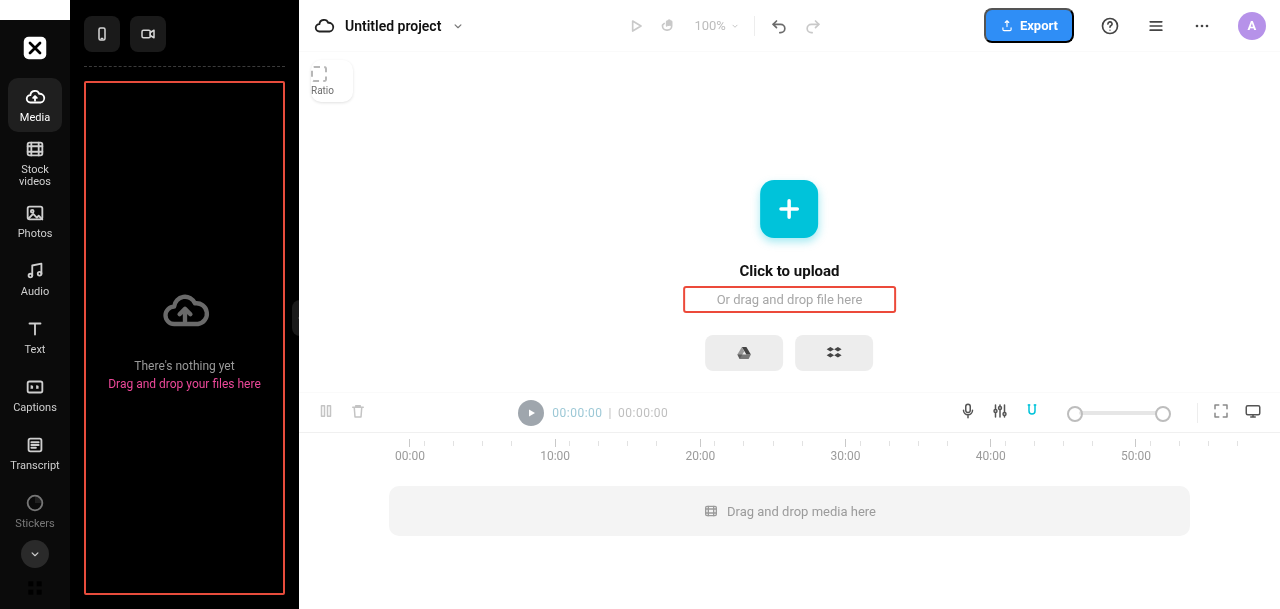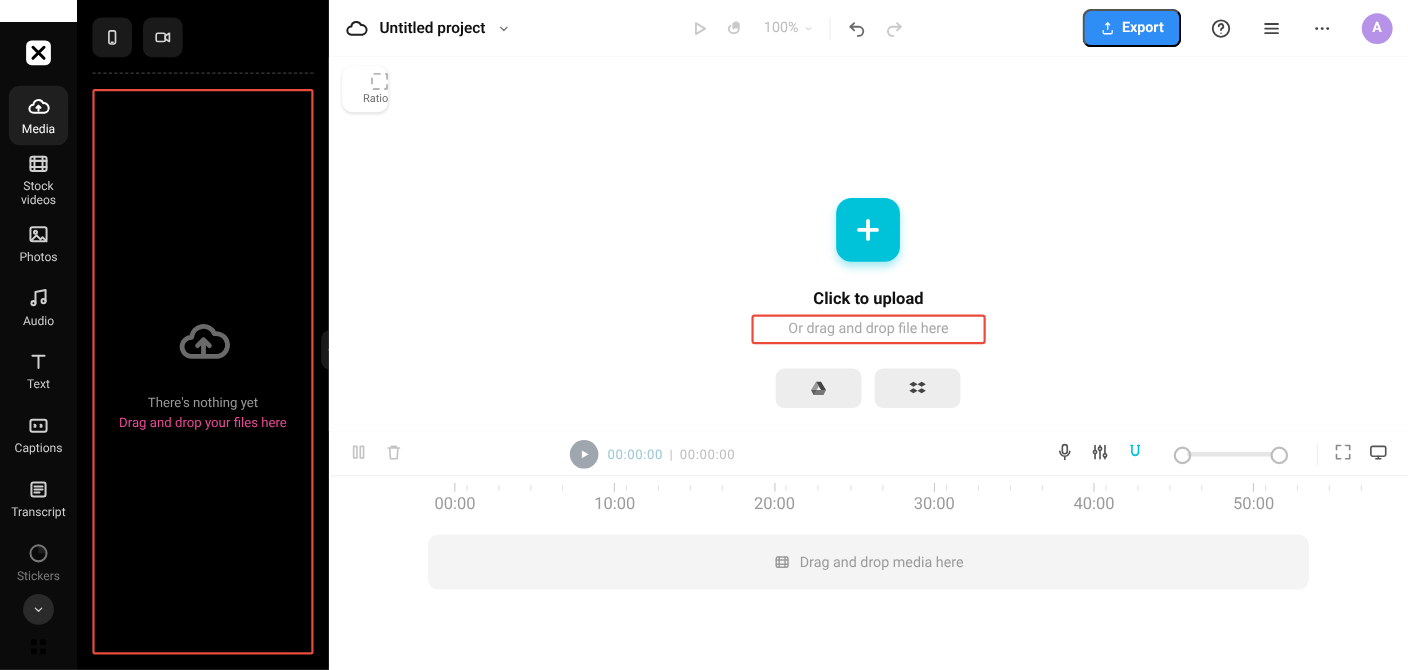--- a/index.html
+++ b/index.html
@@ -49,21 +49,21 @@
   .topbar .center { margin-left:auto; margin-right:auto; display:flex; align-items:center; gap:14px; }
   .ghost { color:#bcbcbc; }
   .zoompct { font-size:13px; color:#bcbcbc; display:flex; align-items:center; gap:4px; }
   .pipe { width:1px; height:20px; background:#ededed; }
   .topbar-icon { width:20px; height:20px; display:flex; align-items:center; justify-content:center; color:#7c7c7c; }
   .topbar .right { display:flex; align-items:center; gap:26px; }
   .export-btn { display:flex; align-items:center; gap:6px; background:#2f8ef6; color:#fff; font-weight:700; font-size:13px; padding:8px 14px; border-radius:8px; }
   .avatar { width:28px; height:28px; border-radius:50%; background:#b692e9; color:#fff; display:flex; align-items:center; justify-content:center; font-weight:700; font-size:13px; }
 
   .canvas { flex: 0 0 340px; position:relative; background:#fff; }
-  .ratio { position:absolute; left:12px; top:8px; width:42px; height:42px; background:#fff; border-radius:10px; box-shadow:0 1px 3px rgba(0,0,0,0.12); display:flex; flex-direction:column; align-items:flex-end; justify-content:center; gap:3px; }
+  .ratio { position:absolute; left:12px; top:8px; width:42px; height:42px; background:#fff; border-radius:10px; box-shadow:0 1px 3px rgba(0,0,0,0.12); display:flex; flex-direction:column; align-items:flex-start; justify-content:center; gap:3px; }
   .ratio .box { width:16px; height:16px; border:2px dashed #b7b7b7; border-radius:3px; }
   .ratio .rt { font-size:10px; color:#6d6d6d; }
 
   .uploader { position:absolute; left:50%; top:128px; transform:translateX(-50%); display:flex; flex-direction:column; align-items:center; }
   .bigplus { width:58px; height:58px; border-radius:14px; background:#00c3da; display:flex; align-items:center; justify-content:center; box-shadow:0 4px 8px rgba(0,195,218,0.35); }
   .bigplus svg { width:28px; height:28px; stroke:#fff; }
   .uploader .ct { margin-top:24px; font-size:15px; font-weight:700; color:#111; }
   .uploader .sub { margin-top:6px; padding:4px 32px; border:2px solid #ec4a3a; border-radius:3px; font-size:13px; color:#a7a7a7; }
   .cloud-row { margin-top:22px; display:flex; gap:12px; }
   .cloud-btn { width:78px; height:36px; border-radius:8px; background:#ededed; display:flex; align-items:center; justify-content:center; color:#3b3b3b; }
@@ -76,21 +76,21 @@
   .tc { font-size:12px; color:#9cc8d6; letter-spacing:0.5px; display:flex; gap:6px; }
   .tc .dur { color:#bfbfbf; }
   .controls .right { margin-left:auto; display:flex; align-items:center; gap:14px; color:#6f6f6f; }
   .controls .right .mag { color:#00c3da; }
   .slider { width:80px; height:4px; background:#e6e6e6; border-radius:2px; position:relative; }
   .slider::before { content:""; position:absolute; left:-12px; top:-5px; width:12px; height:12px; border:2px solid #bdbdbd; border-radius:50%; }
   .slider::after { content:""; position:absolute; right:-12px; top:-5px; width:12px; height:12px; border:2px solid #bdbdbd; border-radius:50%; background:#fff; }
 
   .ruler { height:36px; position:relative; border-top:1px solid #f0f0f0; }
   .ruler .ticks { position:absolute; left:90px; right:10px; top:6px; height:24px; }
-  .ruler .major { position:absolute; top:0; font-size:15px; color:#9b9b9b; }
+  .ruler .major { position:absolute; top:0; font-size:12px; color:#9b9b9b; }
   .ruler .major .bar { width:1px; height:8px; background:#c9c9c9; margin:0 auto; }
   .ruler .minor { position:absolute; top:2px; width:1px; height:5px; background:#e2e2e2; }
 
   .track-area { flex:1; padding: 18px 90px 0; }
   .drop-track { height:50px; border-radius:10px; background:#f4f4f4; display:flex; align-items:center; justify-content:center; gap:8px; color:#9b9b9b; font-size:13px; }
 
   svg { stroke-width:2; stroke-linecap:round; stroke-linejoin:round; }
 </style>
 </head>
 <body>

